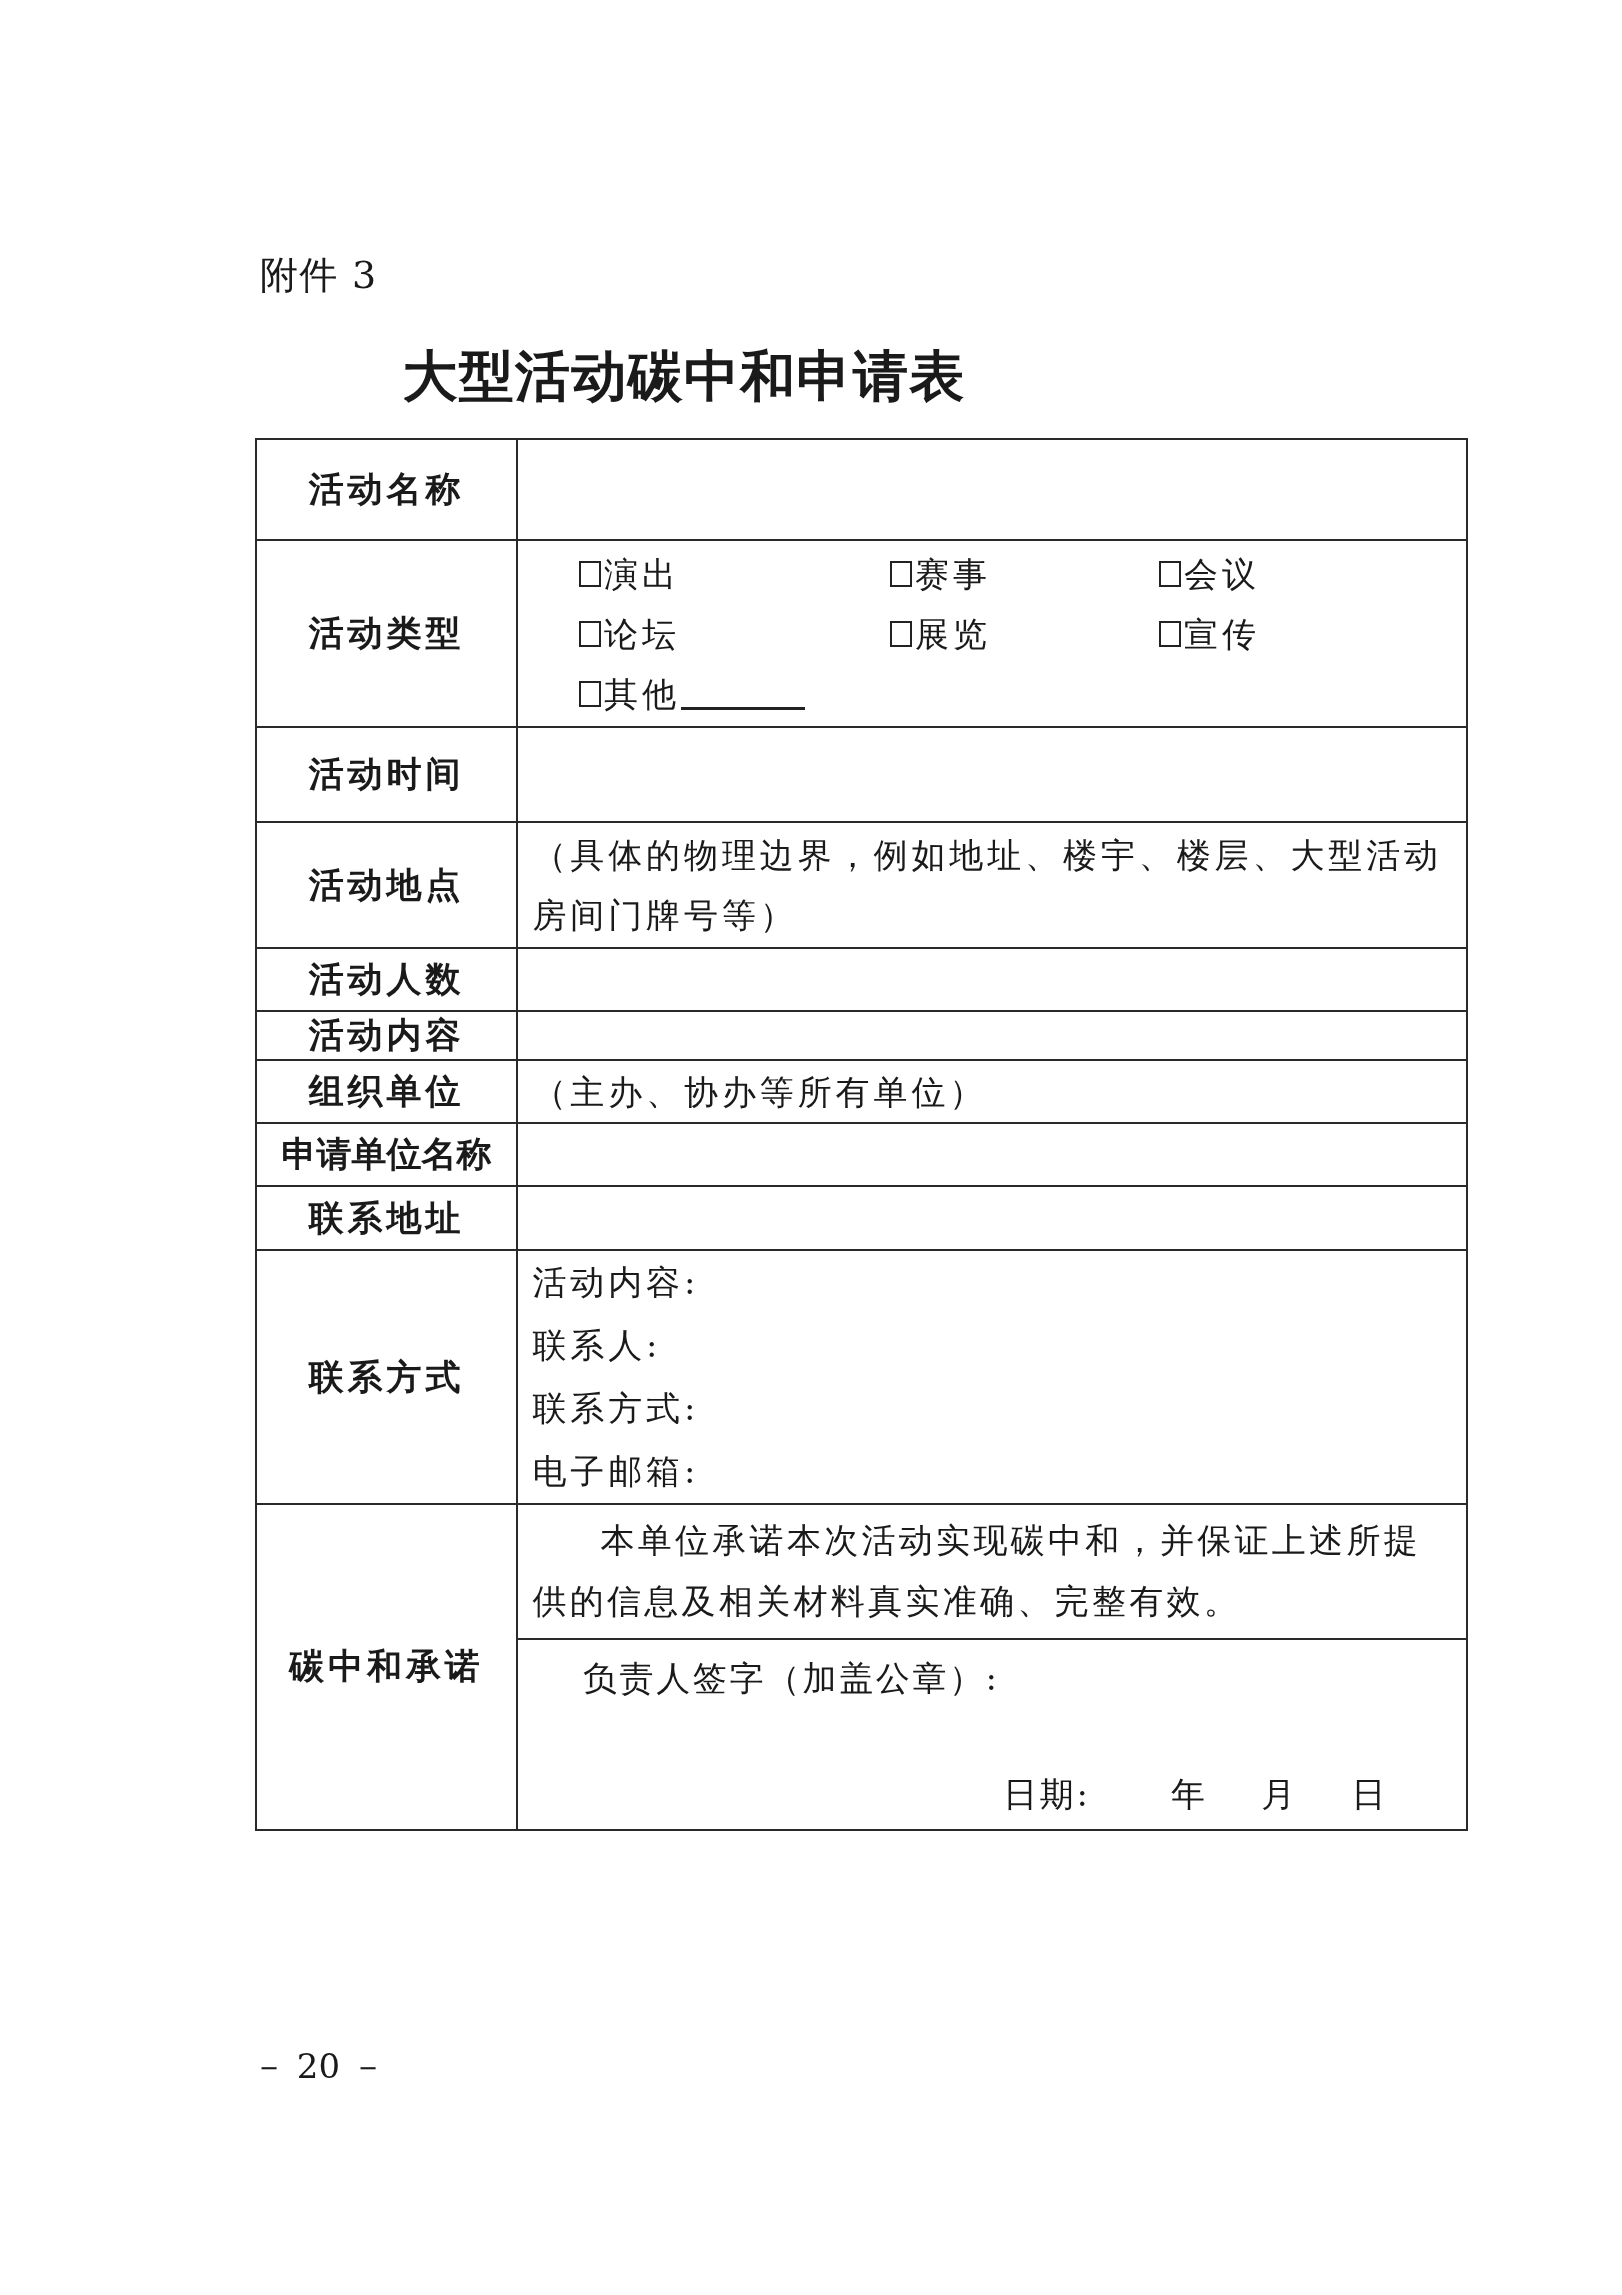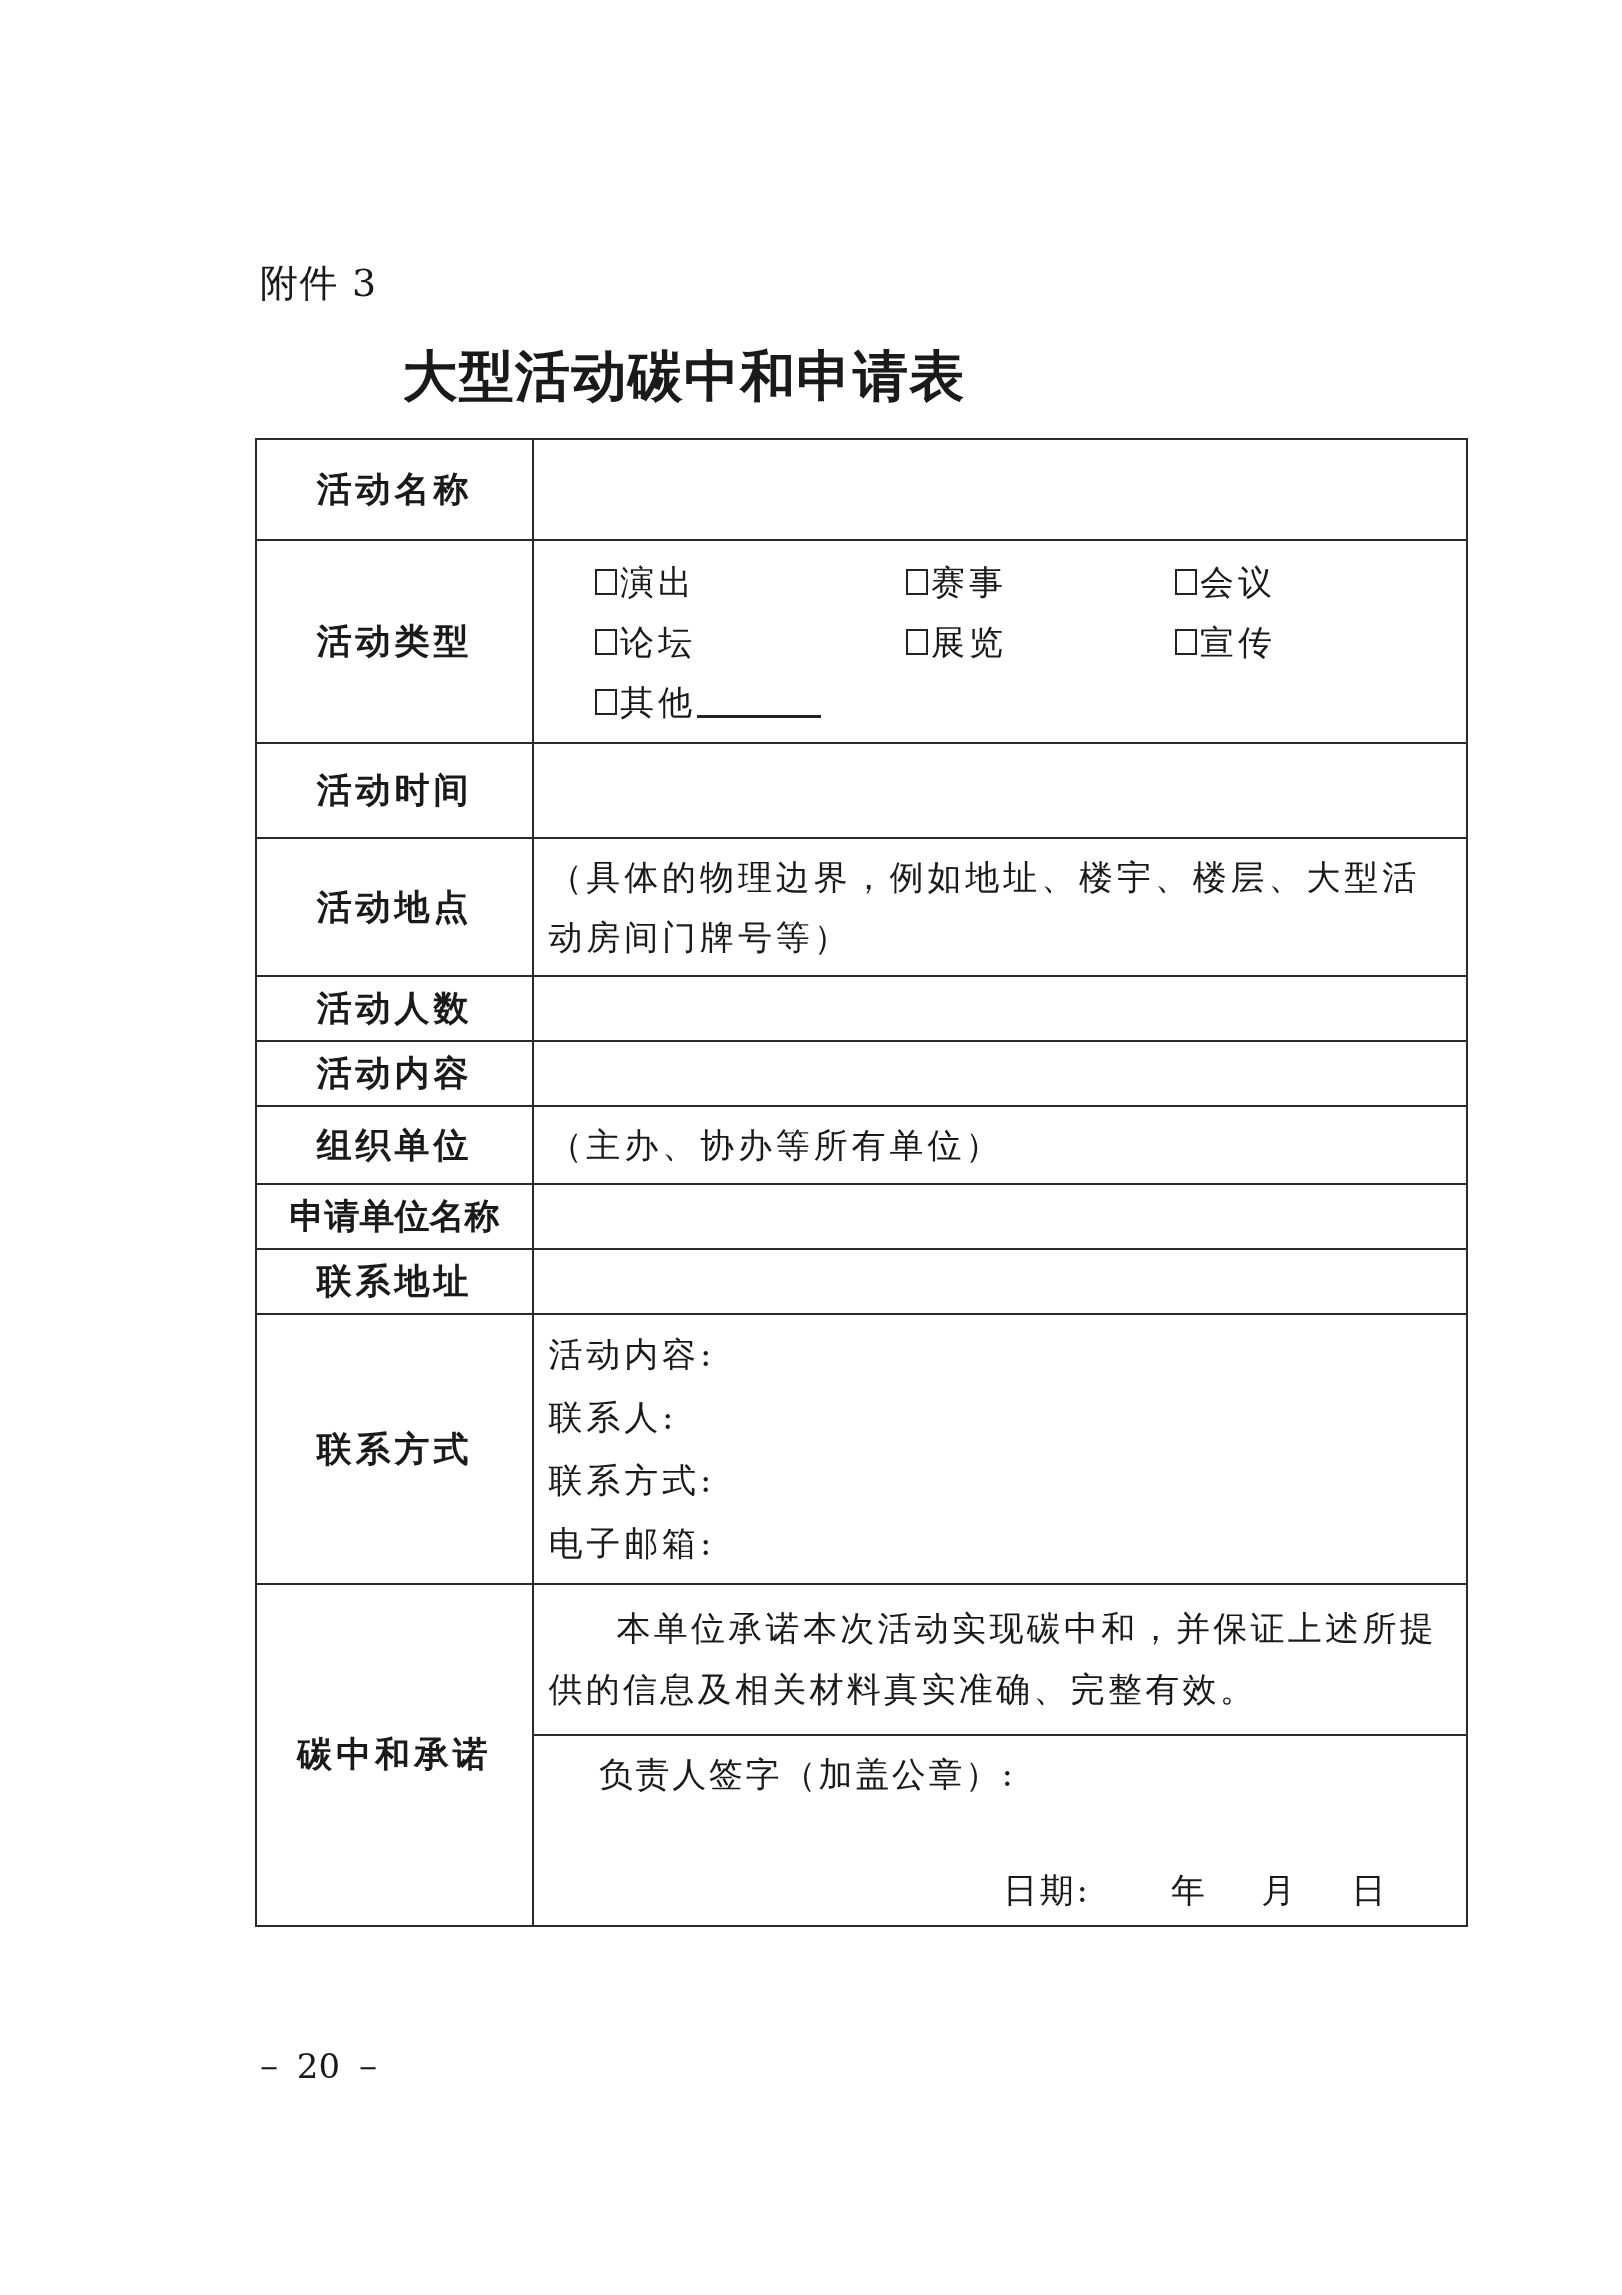--- a/index.html
+++ b/index.html
@@ -1,22 +1,22 @@
 <!DOCTYPE html>
 <html style="font-size:10.5px"><head>
 <meta charset="utf-8">
 <style>
   html, body { margin:0; padding:0; background:#ffffff; }
   body { width:1623px; height:2295px; position:relative; overflow:hidden; color:#1a1a1a;
          font-family: "DejaVu Serif", "Liberation Serif", serif; }
-  .attach { position:absolute; left:260px; top:252px; font-size:38px; line-height:46px; letter-spacing:1.3px;margin-top:8px; }
+  .attach { position:absolute; left:260px; top:252px; font-size:38px; line-height:46px; letter-spacing:1.3px; }
   .title { position:absolute; left:0; width:1316px; top:343px; text-align:center; font-size:55px; line-height:65px;
            font-weight:bold; letter-spacing:1.3px; padding-left:52px; box-sizing:border-box; }
   table.form { position:absolute; left:255px; top:438px; width:1213px; border-collapse:collapse; table-layout:fixed; }
-  table.form td { border:2.6px solid #2a2a2a; padding:8px; vertical-align:middle; }
+  table.form td { border:2.6px solid #2a2a2a; padding:0; vertical-align:middle; }
   td.lbl { width:259px; text-align:center; font-size:35px; font-weight:bold; letter-spacing:3.9px; }
   td.lbl.wide { letter-spacing:0px; font-size:35px; }
   td.val { font-size:34px; padding-left:14.4px !important; padding-right:9.2px !important; line-height:60px; letter-spacing:3.9px; }
   .opts { display:grid; grid-template-columns: 311px 269px 262px; row-gap:0; padding-top:2.6px; padding-bottom:2.6px; }
   .opt { display:flex; align-items:center; height:60px; cursor:pointer;margin-left:47px; }
   .cb { display:inline-block; width:22px; height:26px; border:2.6px solid #222; box-sizing:border-box; margin-right:2.6px; }
   .blank-line { display:inline-block; width:124px; border-bottom:3.3px solid #222; height:30px; margin-left:1.3px; }
   .contact-line { height:63px; line-height:63px; }
   .commit-text { text-indent:2em; line-height:61px; padding:5.2px 0; letter-spacing:3.3px; }
   .sign { height:183px; position:relative; }

